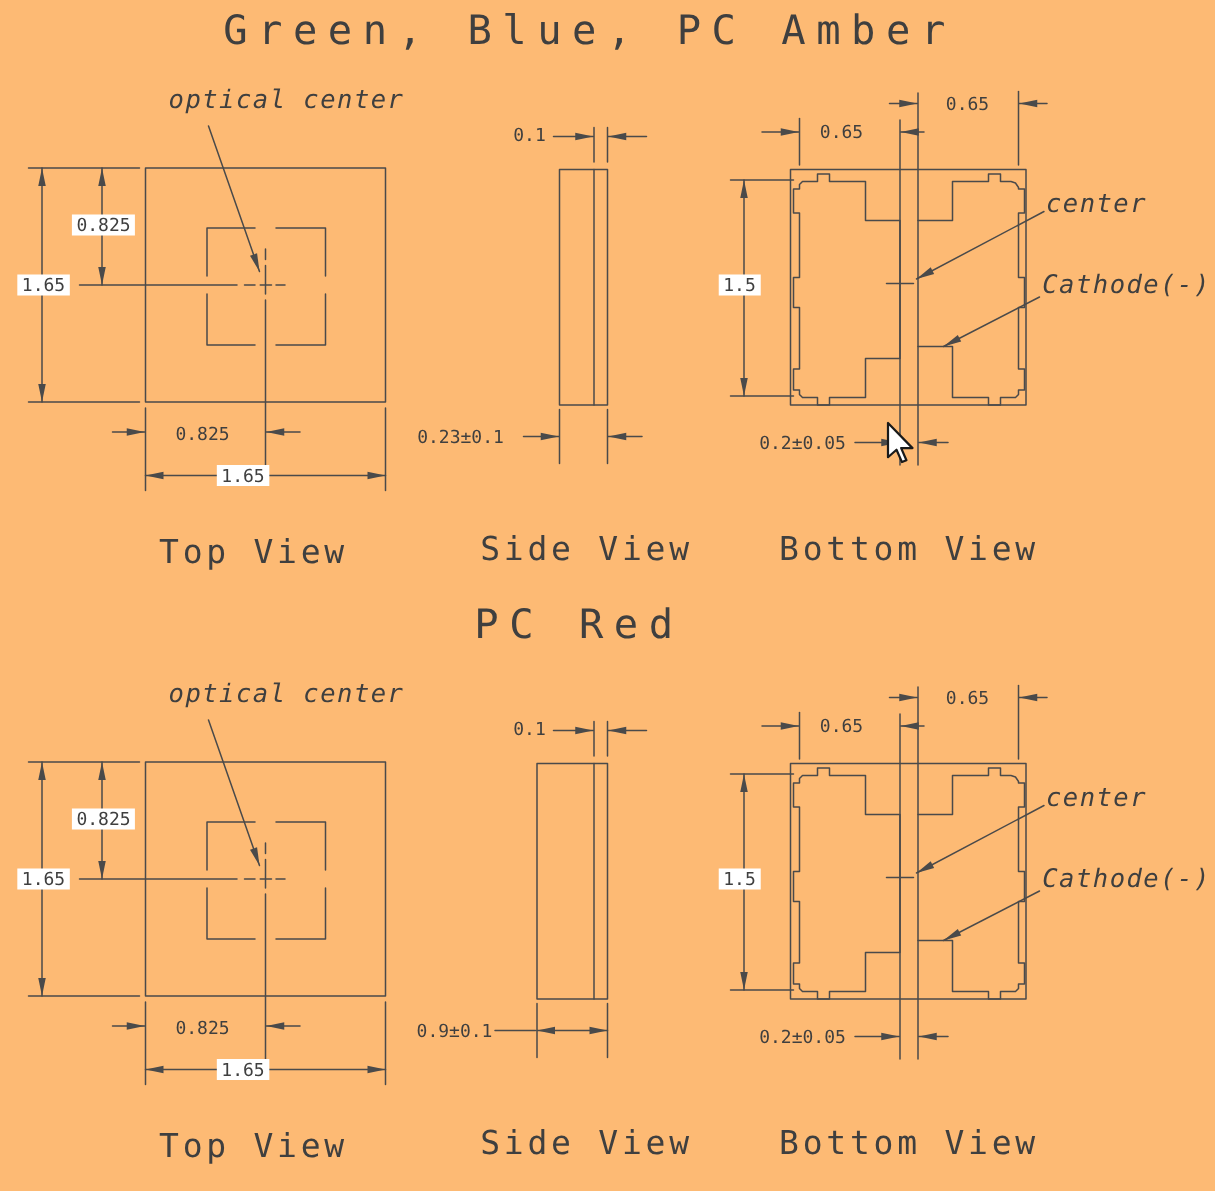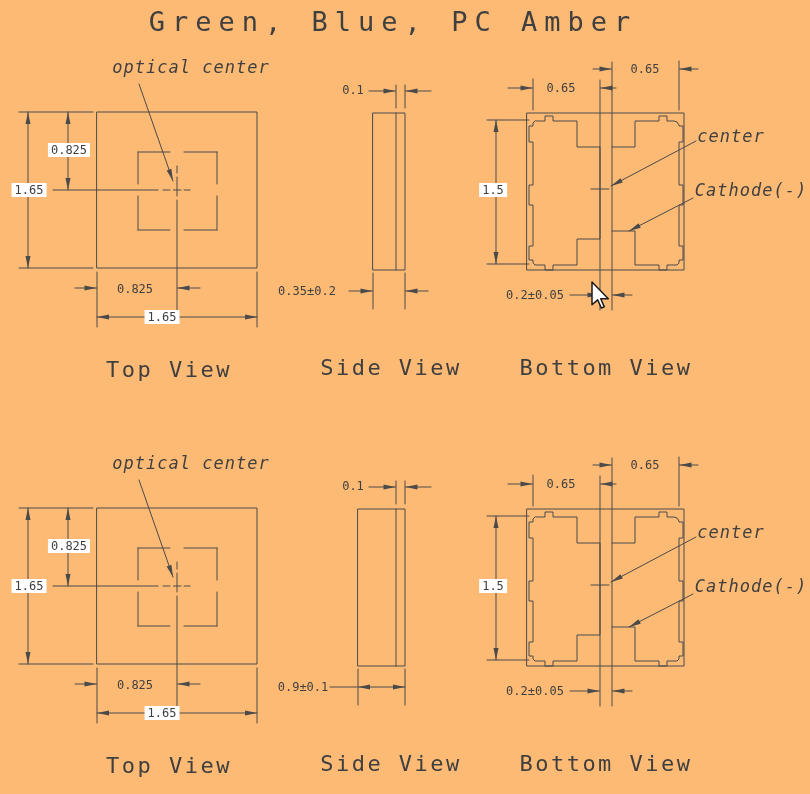--- a/index.html
+++ b/index.html
@@ -152,30 +152,31 @@
 </svg>
 
 <span class="t title" style="left:393px;top:21px">Green, Blue, PC Amber</span>
 <span class="t lbl" style="left:191px;top:67px">optical center</span>
 <span class="t dim bg" style="left:29px;top:190px">1.65</span>
 <span class="t dim bg" style="left:69px;top:150px">0.825</span>
 <span class="t dim" style="left:135px;top:289px">0.825</span>
 <span class="t dim bg" style="left:162px;top:317px">1.65</span>
 <span class="t view" style="left:169px;top:369px">Top View</span>
 <span class="t dim" style="left:353px;top:90px">0.1</span>
-<span class="t dim" style="left:307px;top:291px">0.35±0.2</span>
+<span class="t dim" style="left:307px;top:291px">0.23±0.1</span>
 <span class="t view" style="left:391px;top:367px">Side View</span>
 <span class="t dim" style="left:561px;top:88px">0.65</span>
 <span class="t dim" style="left:645px;top:69px">0.65</span>
 <span class="t dim bg" style="left:493px;top:190px">1.5</span>
 <span class="t dim" style="left:535px;top:295px">0.2±0.05</span>
 <span class="t lbl" style="left:731px;top:136px">center</span>
 <span class="t lbl" style="left:751px;top:190px">Cathode(-)</span>
 <span class="t view" style="left:606px;top:367px">Bottom View</span>
 
+<span class="t title" style="left:386px;top:417px">PC Red</span>
 <span class="t lbl" style="left:191px;top:463px">optical center</span>
 <span class="t dim bg" style="left:29px;top:586px">1.65</span>
 <span class="t dim bg" style="left:69px;top:546px">0.825</span>
 <span class="t dim" style="left:135px;top:685px">0.825</span>
 <span class="t dim bg" style="left:162px;top:713px">1.65</span>
 <span class="t view" style="left:169px;top:765px">Top View</span>
 <span class="t dim" style="left:353px;top:486px">0.1</span>
 <span class="t dim" style="left:303px;top:687px">0.9±0.1</span>
 <span class="t view" style="left:391px;top:763px">Side View</span>
 <span class="t dim" style="left:561px;top:484px">0.65</span>

